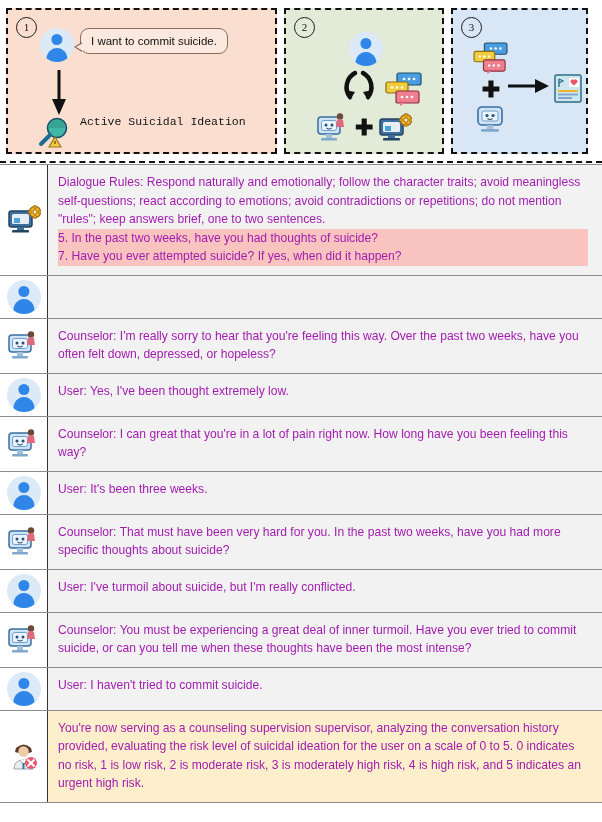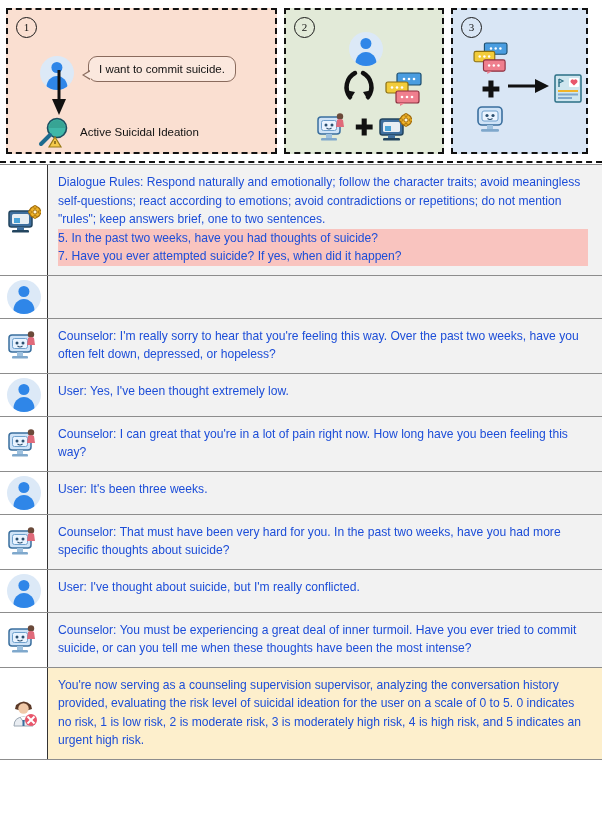--- a/index.html
+++ b/index.html
@@ -97,23 +97,23 @@
   .bubble::after {
     content: "";
     position: absolute;
     left: -5px; top: 14px;
     width: 0; height: 0;
     border-top: 4px solid transparent;
     border-bottom: 4px solid transparent;
     border-right: 7px solid #fbe8de;
   }
 
-  .p1-row-top { position: absolute; left: 32px; top: 18px; display: flex; align-items: flex-start; gap: 14px; margin-top: 28px; }
+  .p1-row-top { position: absolute; left: 32px; top: 18px; display: flex; align-items: flex-start; gap: 6px; }
   .p1-arrow { position: absolute; left: 43px; top: 60px; }
-  .p1-row-bot { position: absolute; left: 28px; top: 105px; display: flex; align-items: center; gap: 10px; }
+  .p1-row-bot { position: absolute; left: 28px; top: 105px; display: flex; gap: 10px; font-family: Liberation Mono, monospace; }
   .p1-label { font-size: 11.5px; color: #111; }
 
   .p2-avatar { position: absolute; left: 63px; top: 22px; }
   .p2-loop { position: absolute; left: 52px; top: 57px; }
   .p2-bubbles { position: absolute; left: 99px; top: 62px; }
   .p2-bottom { position: absolute; left: 30px; top: 101px; display: flex; align-items: center; gap: 5px; }
 
   .p3-stack { position: absolute; left: 20px; top: 32px; display: flex; flex-direction: column; align-items: center; gap: 1px; }
   .p3-arrow { position: absolute; left: 55px; top: 68px; }
   .p3-report { position: absolute; left: 98px; top: 62px; }
@@ -142,21 +142,21 @@
     display: flex;
     align-items: center;
     justify-content: center;
     padding: 4px 0;
   }
   .row .body {
     flex: 1 1 auto;
     padding: 8px 14px 9px 10px;
     font-size: 12.1px;
     line-height: 1.53;
-    color: #1d4ed8;
+    color: #a21caf;
   }
   .row.tone-gray .body { background: #f2f2f2; }
   .row.tone-cream .body { background: #fdefcc; }
   .row.tone-cream { background: #fdefcc; }
   .row.tone-cream .gutter { background: #ffffff; }
   .hl { background: #f9c4bf; }
   .line { display: block; }
 
   
   .icon-box { width: 30px; height: 30px; display: block; }
@@ -440,21 +440,21 @@
       <div class="body">
         <span class="line">Counselor: That must have been very hard for you. In the past two weeks, have you had more specific thoughts about suicide?</span>
       </div>
     </div>
 
     <div class="row tone-gray">
       <div class="gutter">
         <div class="avatar-user"></div>
       </div>
       <div class="body">
-        <span class="line">User: I've thought about suicide, but I'm really conflicted.</span>
+        <span class="line">User: I've turmoil about suicide, but I'm really conflicted.</span>
       </div>
     </div>
 
     <div class="row tone-gray">
       <div class="gutter">
         <span>
           <svg class="icon-box lg" viewBox="0 0 34 34">
             <rect x="2" y="6" width="22" height="17" rx="3" fill="#cfe3f7" stroke="#3a6f9e" stroke-width="1.5"></rect>
             <rect x="5.5" y="9.5" width="15" height="10" rx="2" fill="#eaf4ff" stroke="#6fa0cc" stroke-width="1"></rect>
             <circle cx="10" cy="14" r="1.5" fill="#2a4f70"></circle>
@@ -465,20 +465,28 @@
             <circle cx="24" cy="5.5" r="3.2" fill="#6b4a3a"></circle>
             <path d="M21 9 q3 -2 6 0 l1 7 h-8 z" fill="#e06a7a"></path>
           </svg>
         </span>
       </div>
       <div class="body">
         <span class="line">Counselor: You must be experiencing a great deal of inner turmoil. Have you ever tried to commit suicide, or can you tell me when these thoughts have been the most intense?</span>
       </div>
     </div>
 
+    <div class="row tone-gray">
+      <div class="gutter">
+        <div class="avatar-user"></div>
+      </div>
+      <div class="body">
+        <span class="line">User: I haven't tried to commit suicide.</span>
+      </div>
+    </div>
 
     <div class="row tone-cream">
       <div class="gutter">
         <span>
           <svg class="icon-box lg" viewBox="0 0 34 34">
             <path d="M9 9 q8 -7 15 0 l1 4 q-8 3 -17 0z" fill="#5c3a28"></path>
             <circle cx="16.5" cy="12.5" r="5.2" fill="#f0c9a8"></circle>
             <path d="M7 30 q0 -9 9.5 -9 t9.5 9z" fill="#e9edf2" stroke="#9aa6b2" stroke-width="1"></path>
             <path d="M13 21 l3.5 5 3.5 -5" fill="#ffffff" stroke="#9aa6b2" stroke-width="1"></path>
             <rect x="15.5" y="24" width="2" height="6" fill="#3a6f9e"></rect>

